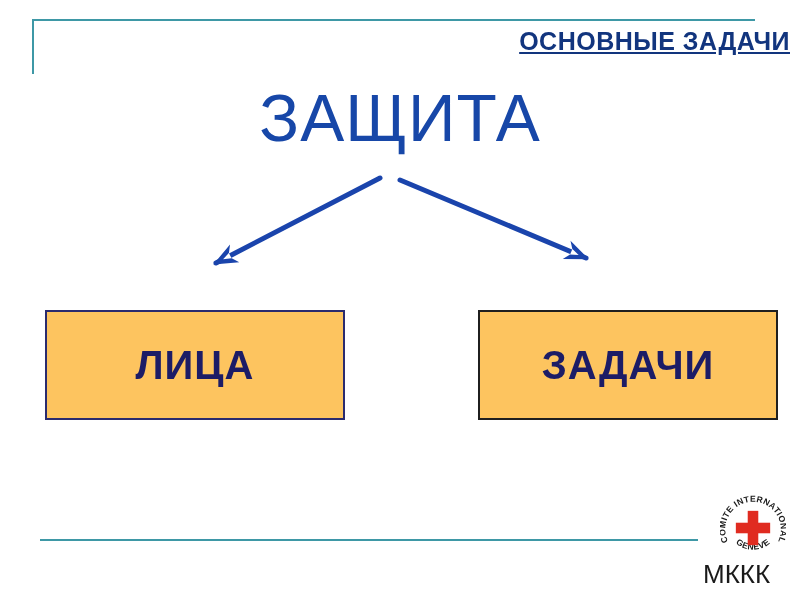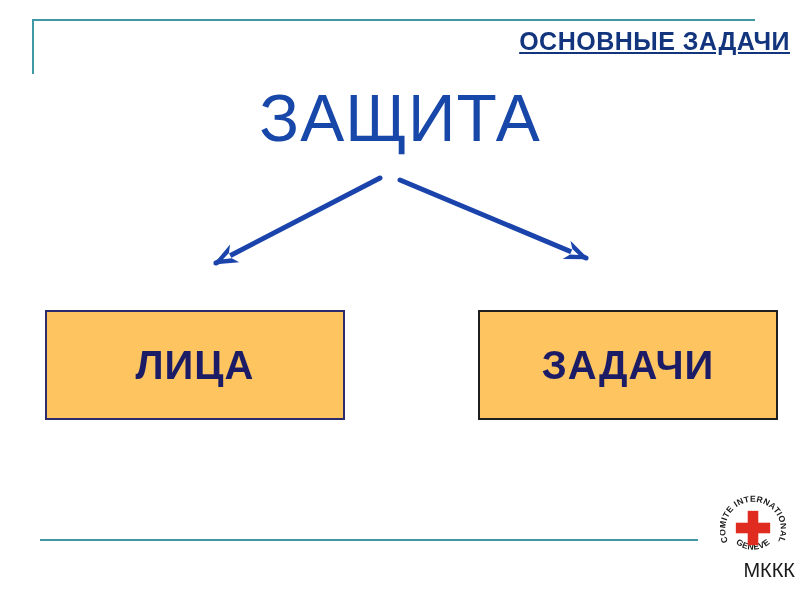--- a/index.html
+++ b/index.html
@@ -108,22 +108,22 @@
     font-size: 13px;
     font-weight: 600;
     letter-spacing: 0.5px;
     fill: #1A1A1A;
   }
   .cross-rect { fill: var(--cross-red, #E02B20); }
   .org-abbr {
     position: absolute;
     left: 703px; top: 559px;
     width: 92px;
-    text-align: right;
-    font-size: 20px;
+    text-align: left;
+    font-size: 26px;
     font-weight: 400;
     color: var(--footer-text, #1A1A1A);
     white-space: nowrap;
   }
 </style>
 </head>
 <body>
 
 <div class="slide">
 

